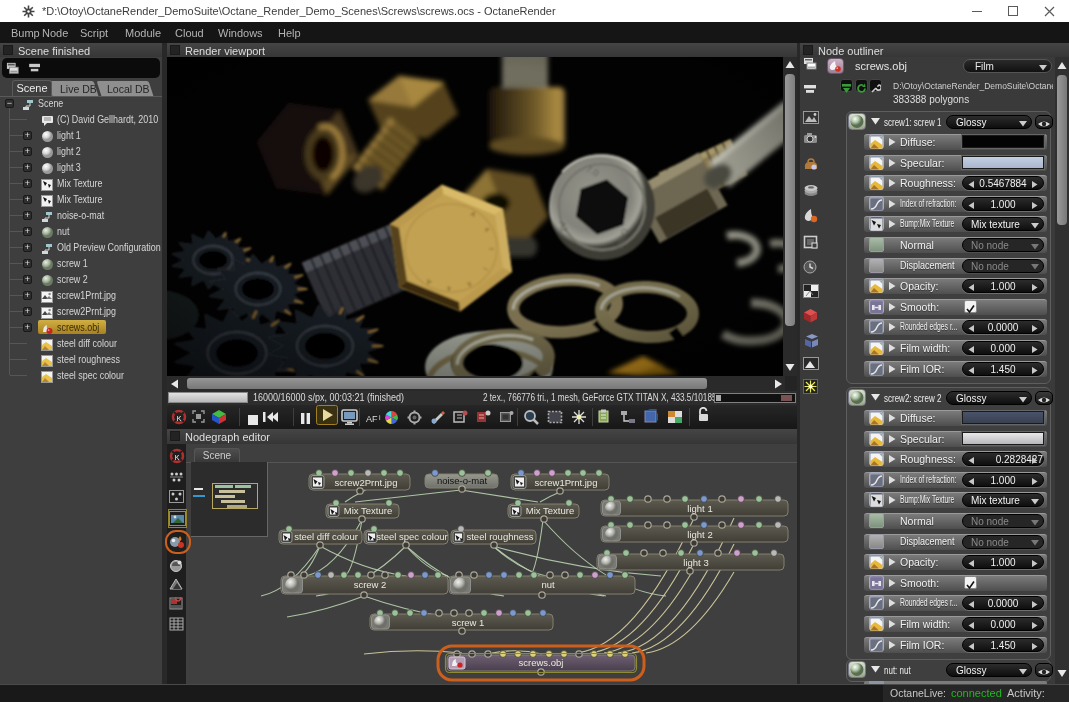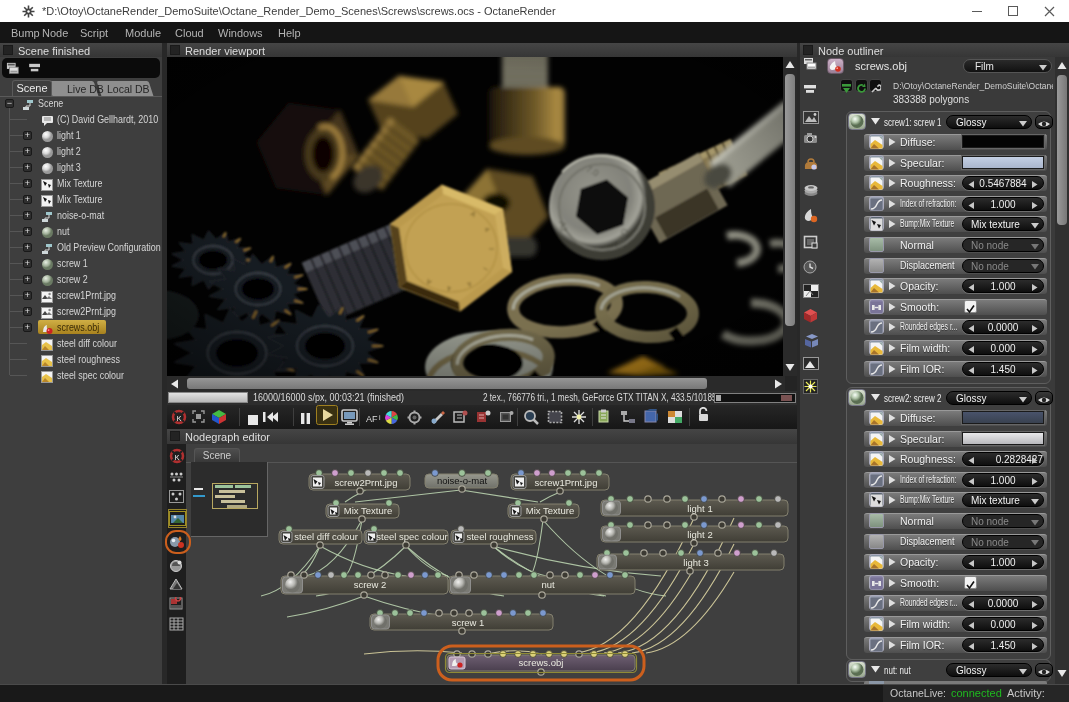--- a/index.html
+++ b/index.html
@@ -51,21 +51,21 @@
       <rect x="4" y="6" width="10" height="7" fill="#ddd" stroke="#888"></rect>
       <rect x="5" y="10" width="8" height="2" fill="#999"></rect>
     </svg>
 <svg class="a" style="left:26px;top:5px" width="14" height="10" viewBox="0 0 16 12">
       <rect x="1" y="1" width="13" height="4" fill="#c9c9c9"></rect>
       <rect x="3" y="7" width="9" height="3" fill="#c9c9c9"></rect>
     </svg>
 </div>
 <div class="a" style="left:12px;top:80px;width:40px;height:16px;background:#3e3e3e;border:1px solid #5a5a5a;border-bottom:none;border-radius:3px 3px 0 0;color:#ececec;font-size:11px;text-align:center;line-height:15px;z-index:3">Scene</div>
 <div class="a" style="left:50px;top:81px;width:46px;height:15px;background:#8f8f8f;border-radius:2px 2px 0 0;transform:skewX(18deg);z-index:1"></div>
-<div class="a" style="left:67px;top:83px;color:#262626;font-size:10.5px;z-index:2">Live DB</div>
+<div class="a" style="left:60px;top:83px;color:#262626;font-size:10.5px;z-index:2">Live DB</div>
 <div class="a" style="left:99px;top:81px;width:52px;height:15px;background:#8f8f8f;border-radius:2px 2px 0 0;transform:skewX(18deg);z-index:1"></div>
 <div class="a" style="left:107px;top:83px;color:#262626;font-size:10.5px;z-index:2">Local DB</div>
 <div class="a" style="left:0;top:96px;width:162px;height:1px;background:#5a5a5a"></div>
 <div class="a" style="left:9px;top:103px;width:1px;height:272px;background:#565656"></div>
 <div class="a" style="left:5px;top:99px;width:9px;height:9px;background:#2e2e2e;border:1px solid #191919;border-radius:2px;color:#ddd;font-size:9px;line-height:7px;text-align:center">−</div>
 <div class="a" style="left:22px;top:97px"><svg width="12" height="12" viewBox="0 0 12 12">
       <rect x="1" y="8" width="6" height="3" fill="#cfd8da"></rect>
       <rect x="5" y="1" width="6" height="3" fill="#9fc7cc"></rect>
       <path d="M8 4 L8 7 L4 7 L4 8" stroke="#d8d8d8" fill="none"></path>
     </svg></div>

